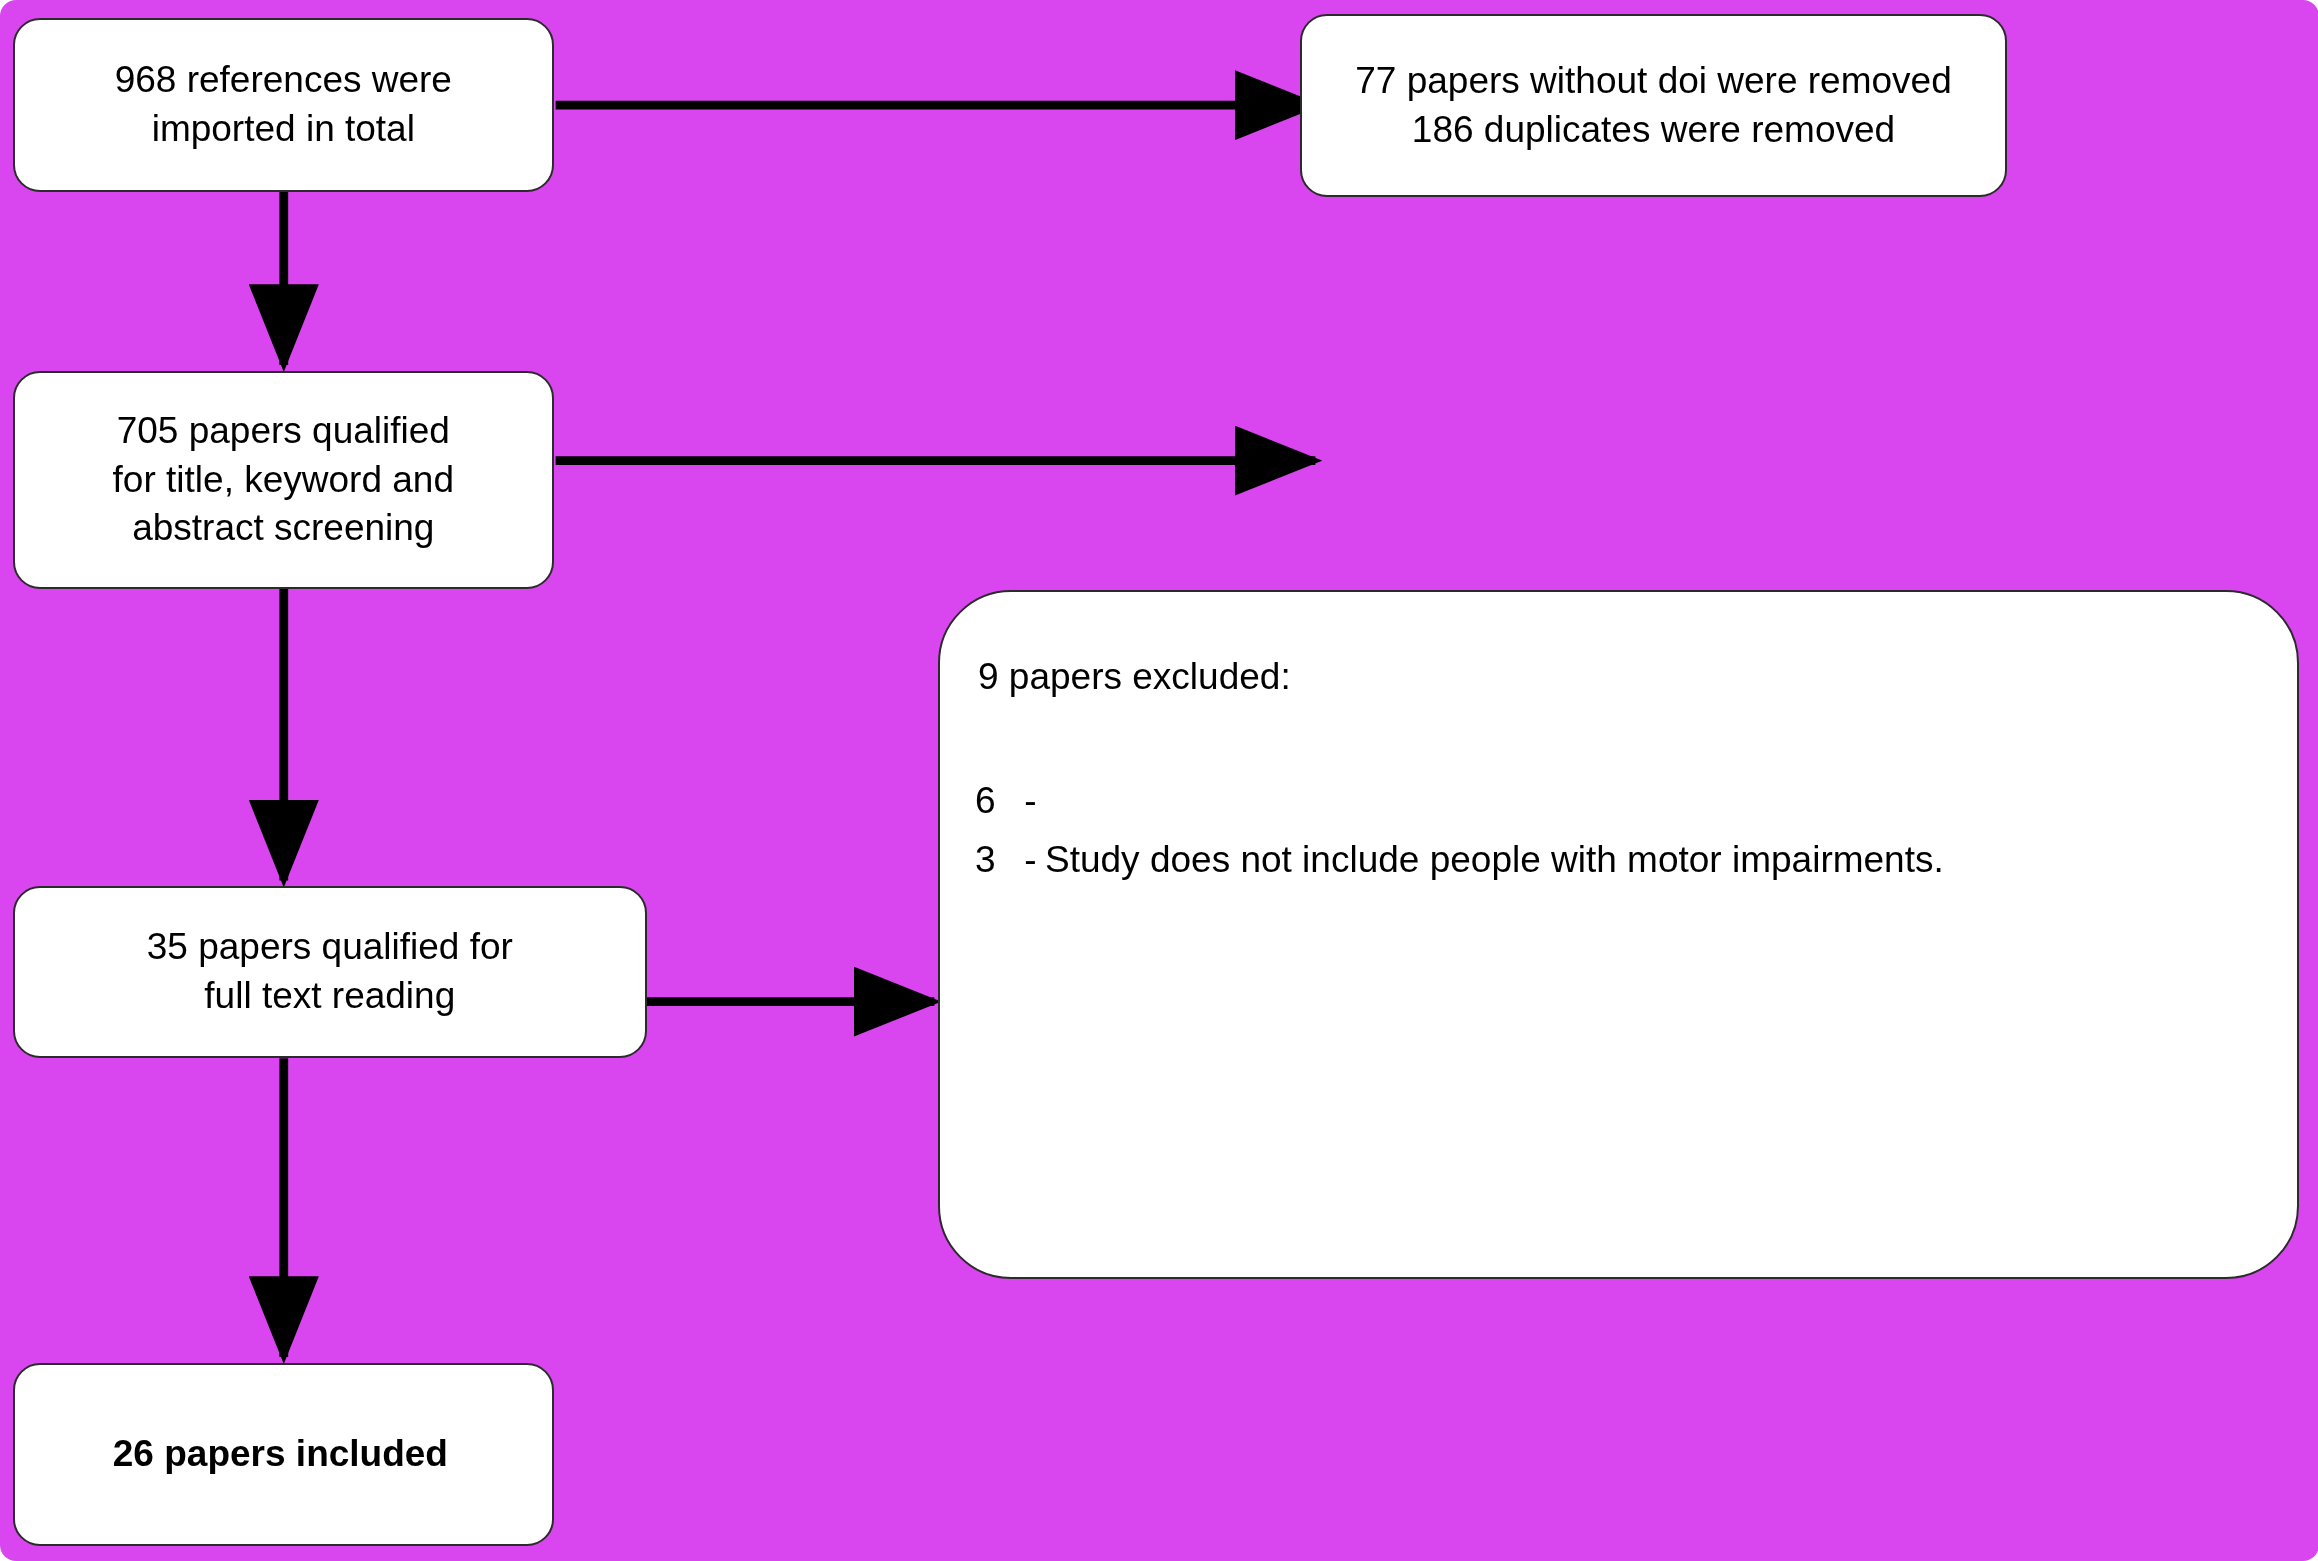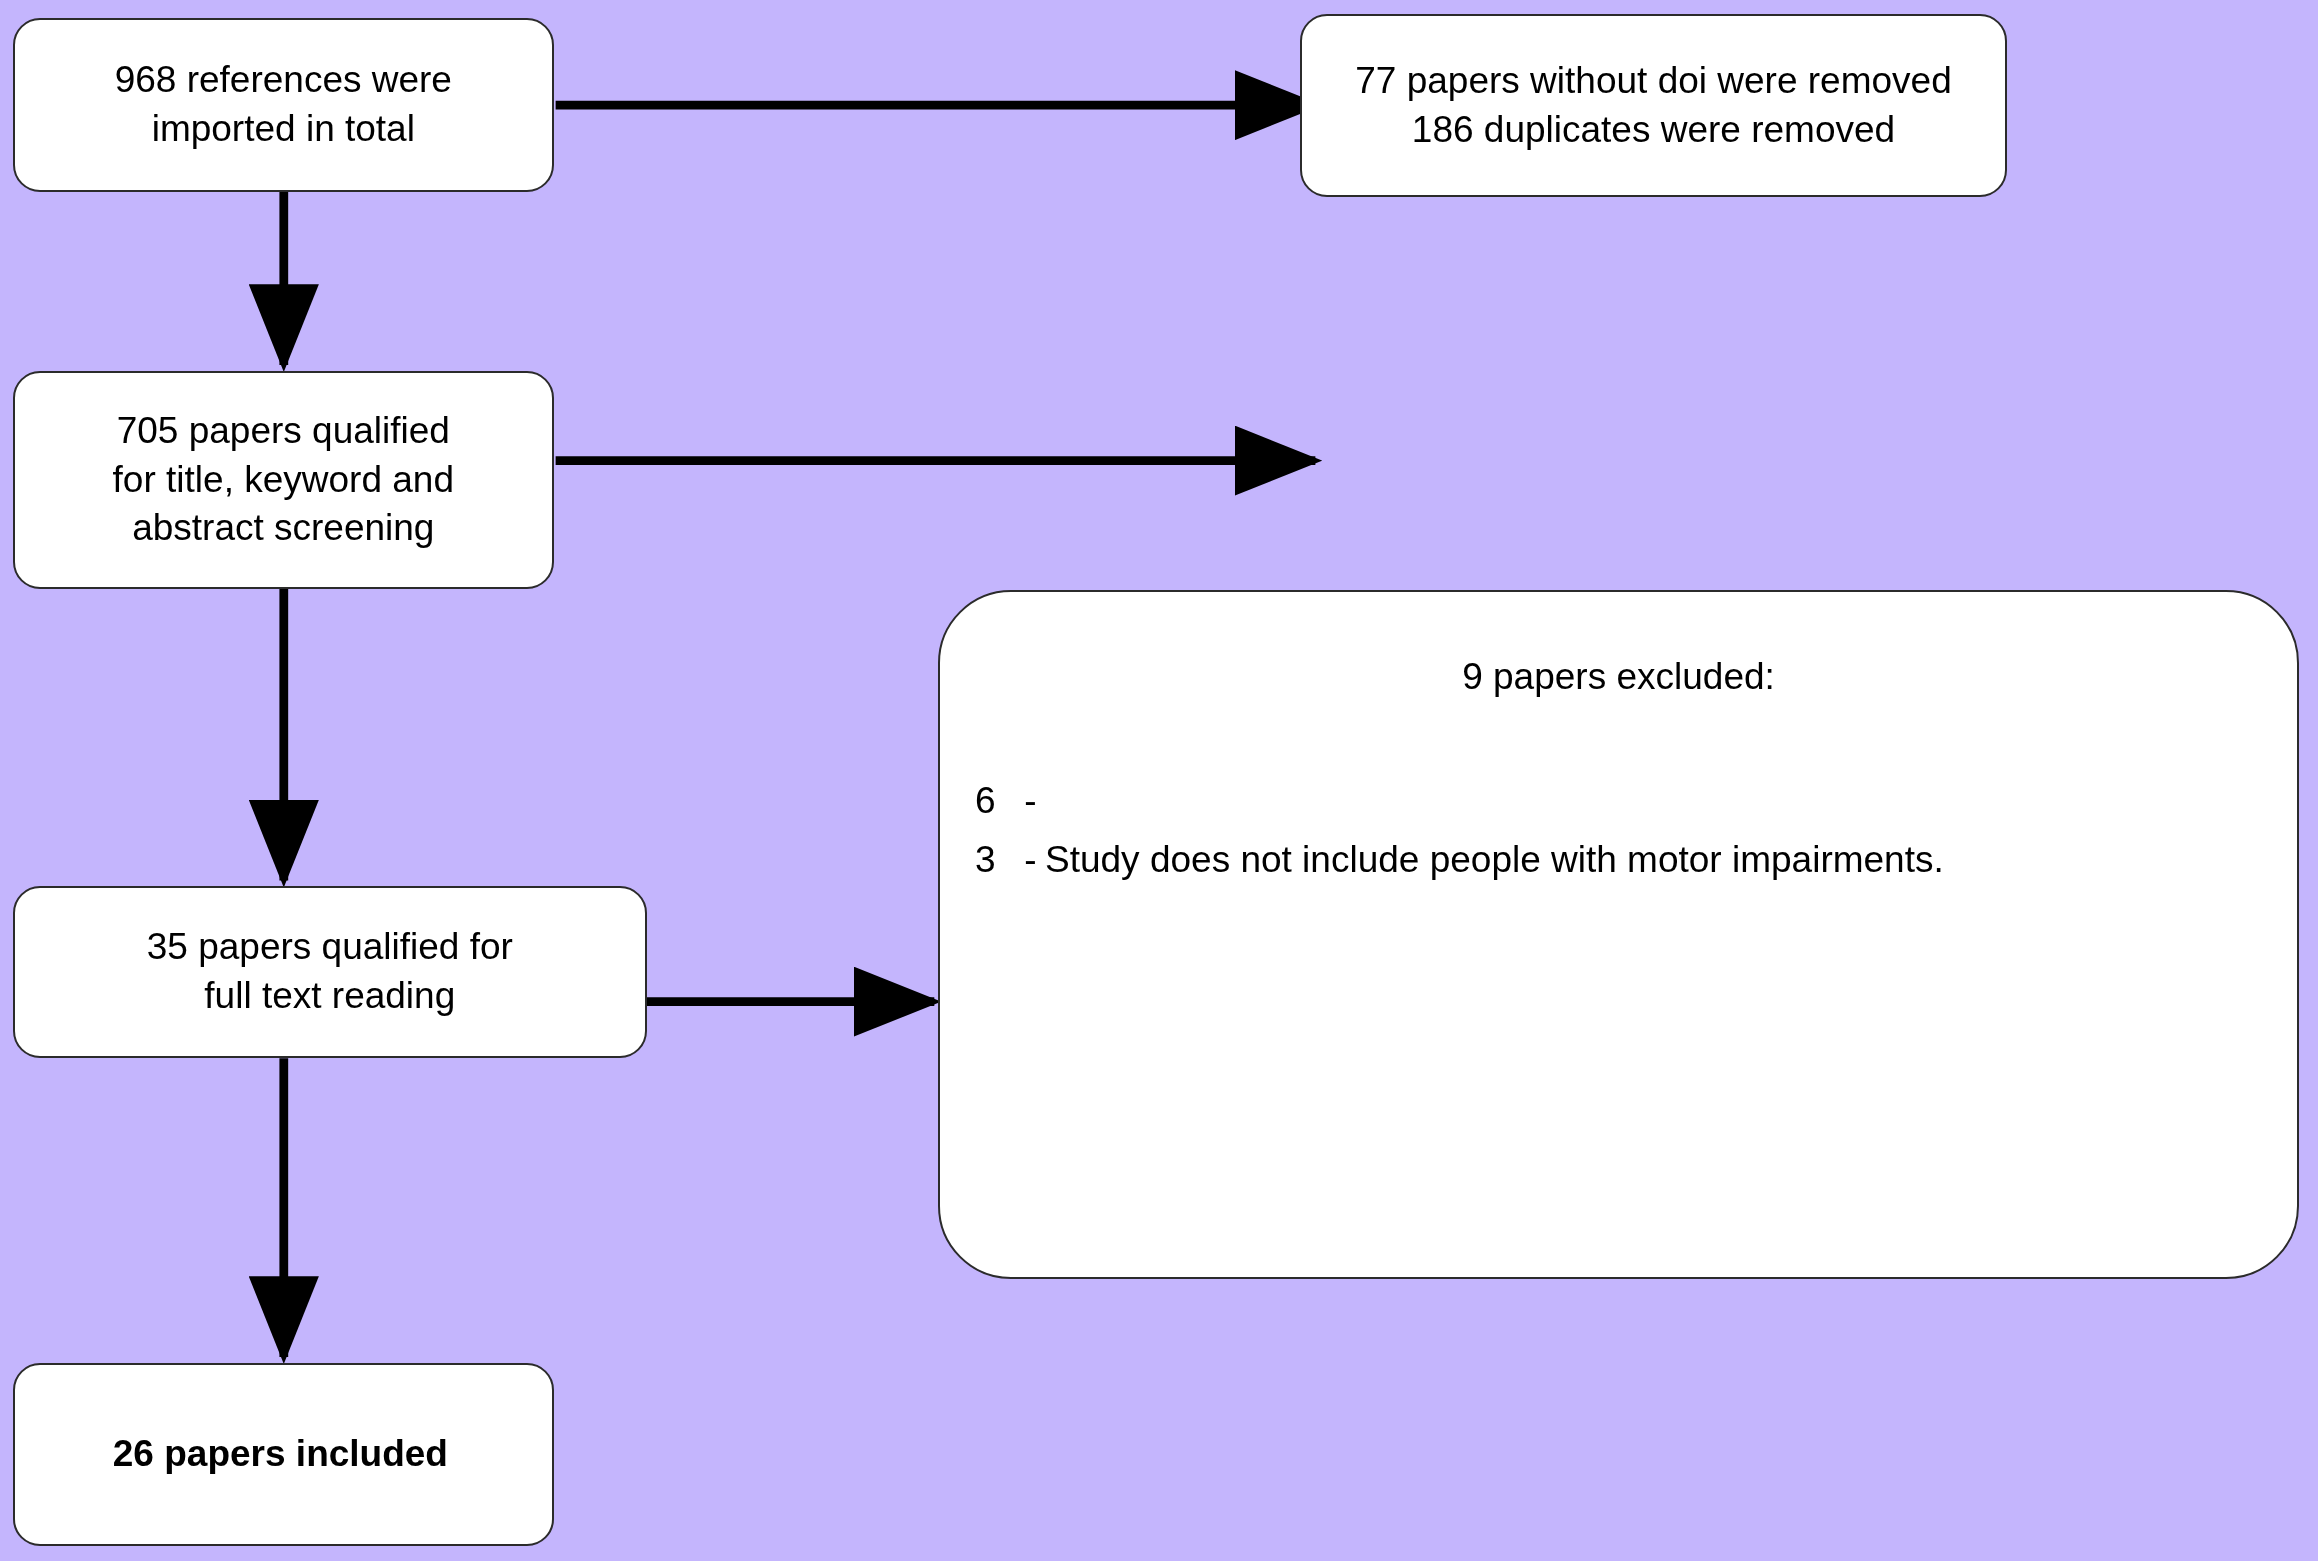--- a/index.html
+++ b/index.html
@@ -9,22 +9,23 @@
     background: #ffffff;
   }
   body {
     font-family: "Liberation Sans", sans-serif;
     color: #000000;
   }
   #diagram-root {
     position: relative;
     width: 2319px;
     height: 1561px;
-    background: #c4b5fd;
+    background: #d946ef;
     overflow: hidden;
+    border-radius: 16px;
   }
   #flow-svg {
     position: absolute;
     left: 0;
     top: 0;
     width: 2319px;
     height: 1561px;
   }
   .node-box {
     position: absolute;
@@ -66,23 +67,24 @@
     border-width: 2.4px;
     border-radius: 73px;
     display: block;
     padding: 0;
   }
   .excluded-title {
     position: absolute;
     left: 0;
     right: 0;
     top: 61px;
-    text-align: center;
+    text-align: left;
     font-size: 37px;
     line-height: 1.3;
+    padding-left: 38px;
   }
   .excluded-list {
     position: absolute;
     left: 35px;
     right: 0;
     top: 190px;
   }
   .excluded-row {
     display: flex;
     align-items: baseline;

